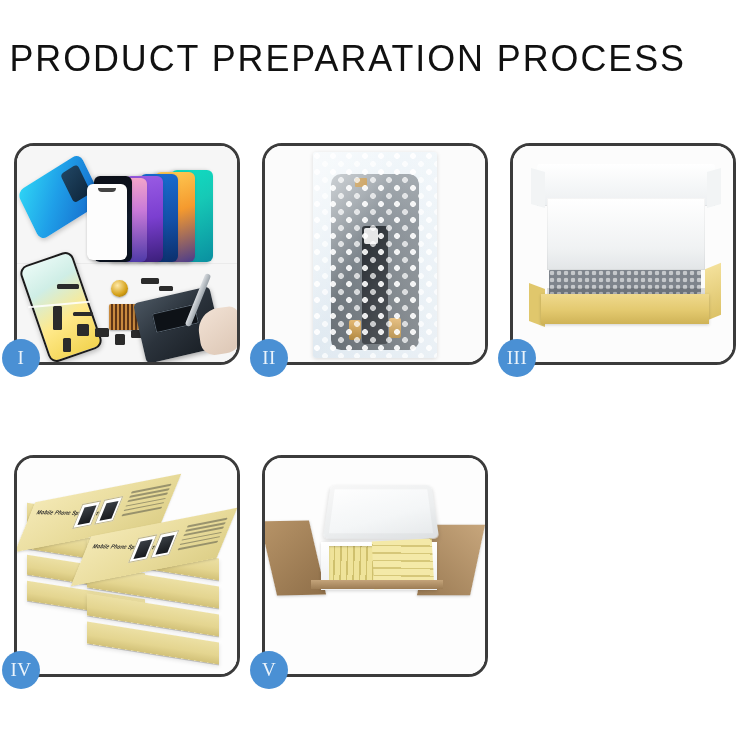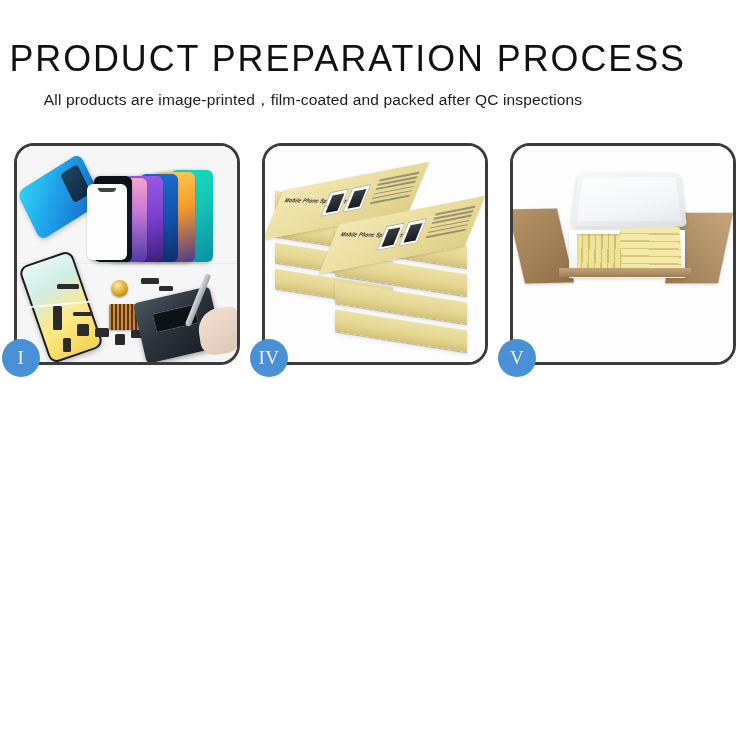--- a/index.html
+++ b/index.html
@@ -437,21 +437,20 @@
   .p6-tape2 {
     position:absolute; left:86px; top:150px; width:16px; height:18px;
     background: rgba(140,112,78,.65);
   }
 </style>
 </head>
 <body>
 
 <div id="header">
   <div id="page-title">PRODUCT PREPARATION PROCESS</div>
-  <div id="page-subtitle">All products are image-printed，film-coated and packed after QC inspections</div>
 </div>
 
 <div id="panel-grid">
 
   <div class="panel">
     <div class="panel-inner">
       <div class="p1-bg"></div>
       <div class="p1-divider"></div>
 
       <div class="phone p1-blue"></div>
@@ -483,21 +482,49 @@
       <div class="sp" style="left:128px; top:162px; width:24px; height:7px;"></div>
       <div class="sp" style="left:46px;  top:192px; width:8px;  height:14px;"></div>
 
       <div class="p1-board"></div>
       <div class="p1-tweez"></div>
       <div class="p1-hand"></div>
     </div>
     <div class="badge">I</div>
   </div>
 
-
+  <div class="panel">
+    <div class="panel-inner">
+      <div class="p2-bg"></div>
+      <div class="p2-bag">
+        <div class="p2-screen"></div>
+        <div class="p2-tab"></div>
+        <div class="p2-flex"></div>
+        <div class="p2-conn1"></div>
+        <div class="p2-conn2"></div>
+        <div class="p2-bubbles"></div>
+        <div class="p2-sheen"></div>
+      </div>
+    </div>
+    <div class="badge">II</div>
+  </div>
+
+  <div class="panel">
+    <div class="panel-inner">
+      <div class="p3-bg"></div>
+      <div class="p3-lid"></div>
+      <div class="p3-foam"></div>
+      <div class="p3-bubble"></div>
+      <div class="p3-inwall"></div>
+      <div class="p3-left"></div>
+      <div class="p3-right"></div>
+      <div class="p3-front"></div>
+    </div>
+    <div class="badge">III</div>
+  </div>
 
   <div class="panel">
     <div class="panel-inner">
       <div class="p4-bg"></div>
       <div class="stack">
         <div class="sbox b1"></div>
         <div class="sbox b2"></div>
         <div class="sbox b3"></div>
         <div class="sbox b4"></div>
 

